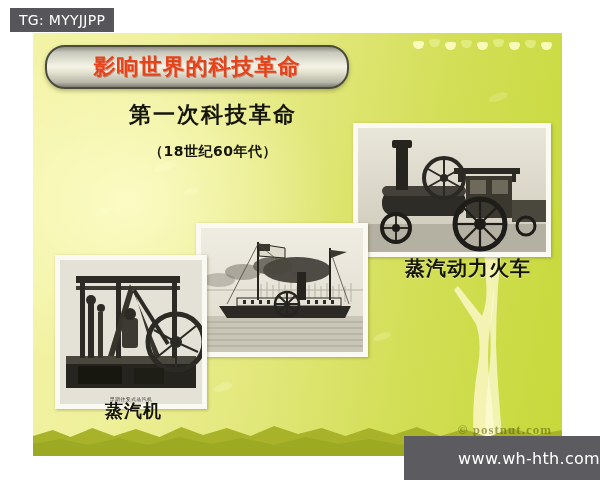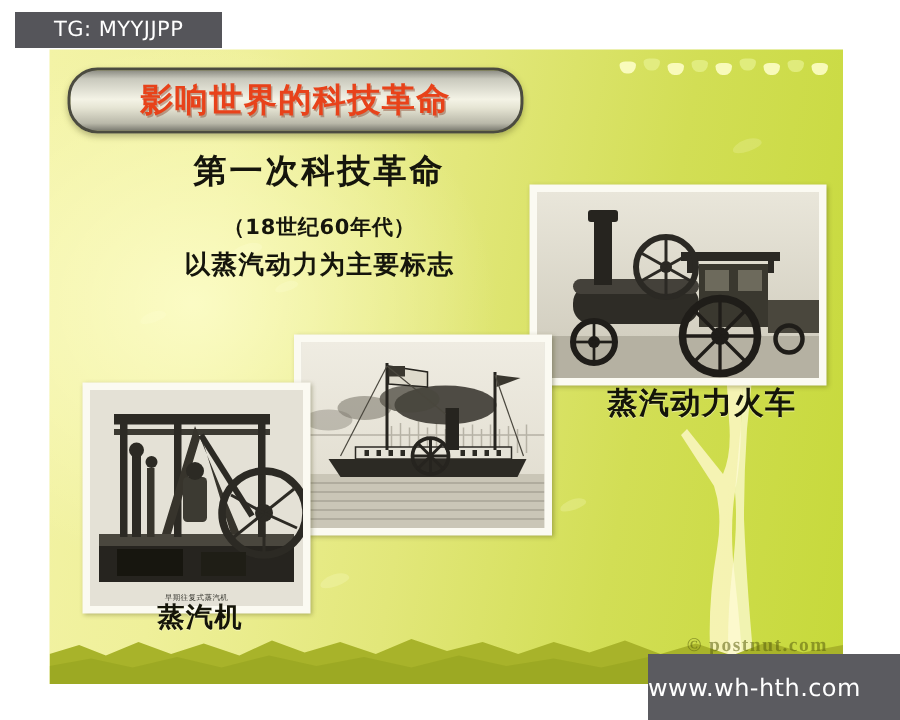--- a/index.html
+++ b/index.html
@@ -112,30 +112,30 @@
     font-size:13px;font-weight:bold;letter-spacing:1px;
     color:rgba(90,95,15,.55);
     font-family:Liberation Serif, serif;
     white-space:nowrap;
   }
 
   
   .tg-badge{
     position:absolute;left:10px;top:8px;height:24px;
     background:#55555a;color:#ffffff;
-    display:flex;align-items:center;padding:0 26px;
+    display:flex;align-items:center;padding:0 9px;
     font-size:14px;letter-spacing:.3px;
     font-family:"DejaVu Sans","Liberation Sans",sans-serif;
     z-index:20;
     justify-content:center;
   }
   .url-bar{
-    position:absolute;right:0;bottom:0;width:168px;height:44px;
+    position:absolute;right:0;bottom:0;width:196px;height:44px;
     background:#5b5b60;color:#ffffff;
-    display:flex;align-items:center;justify-content:flex-start;
+    display:flex;align-items:center;justify-content:flex-end;
     font-size:16px;letter-spacing:.3px;
     font-family:"DejaVu Sans","Liberation Sans",sans-serif;
     z-index:20;
   }
 </style>
 </head>
 <body>
 
 <div class="stage">
 
@@ -177,21 +177,20 @@
       </svg>
     </div>
 
     <div class="title-banner">
       <span class="title-text">影响世界的科技革命</span>
     </div>
 
     <div class="heading-block">
       <div class="h-main">第一次科技革命</div>
       <div class="h-sub">（18世纪60年代）</div>
-      <div class="h-sub2">以蒸汽动力为主要标志</div>
     </div>
 
     <div class="photo photo-train">
       <div class="canvas">
         <svg viewBox="0 0 188 124" preserveAspectRatio="none">
           <defs>
             <linearGradient id="skyT" x1="0" y1="0" x2="0" y2="1">
               <stop offset="0%" stop-color="#e9e6da"></stop>
                 <stop offset="100%" stop-color="#cdc9ba"></stop>
             </linearGradient>

